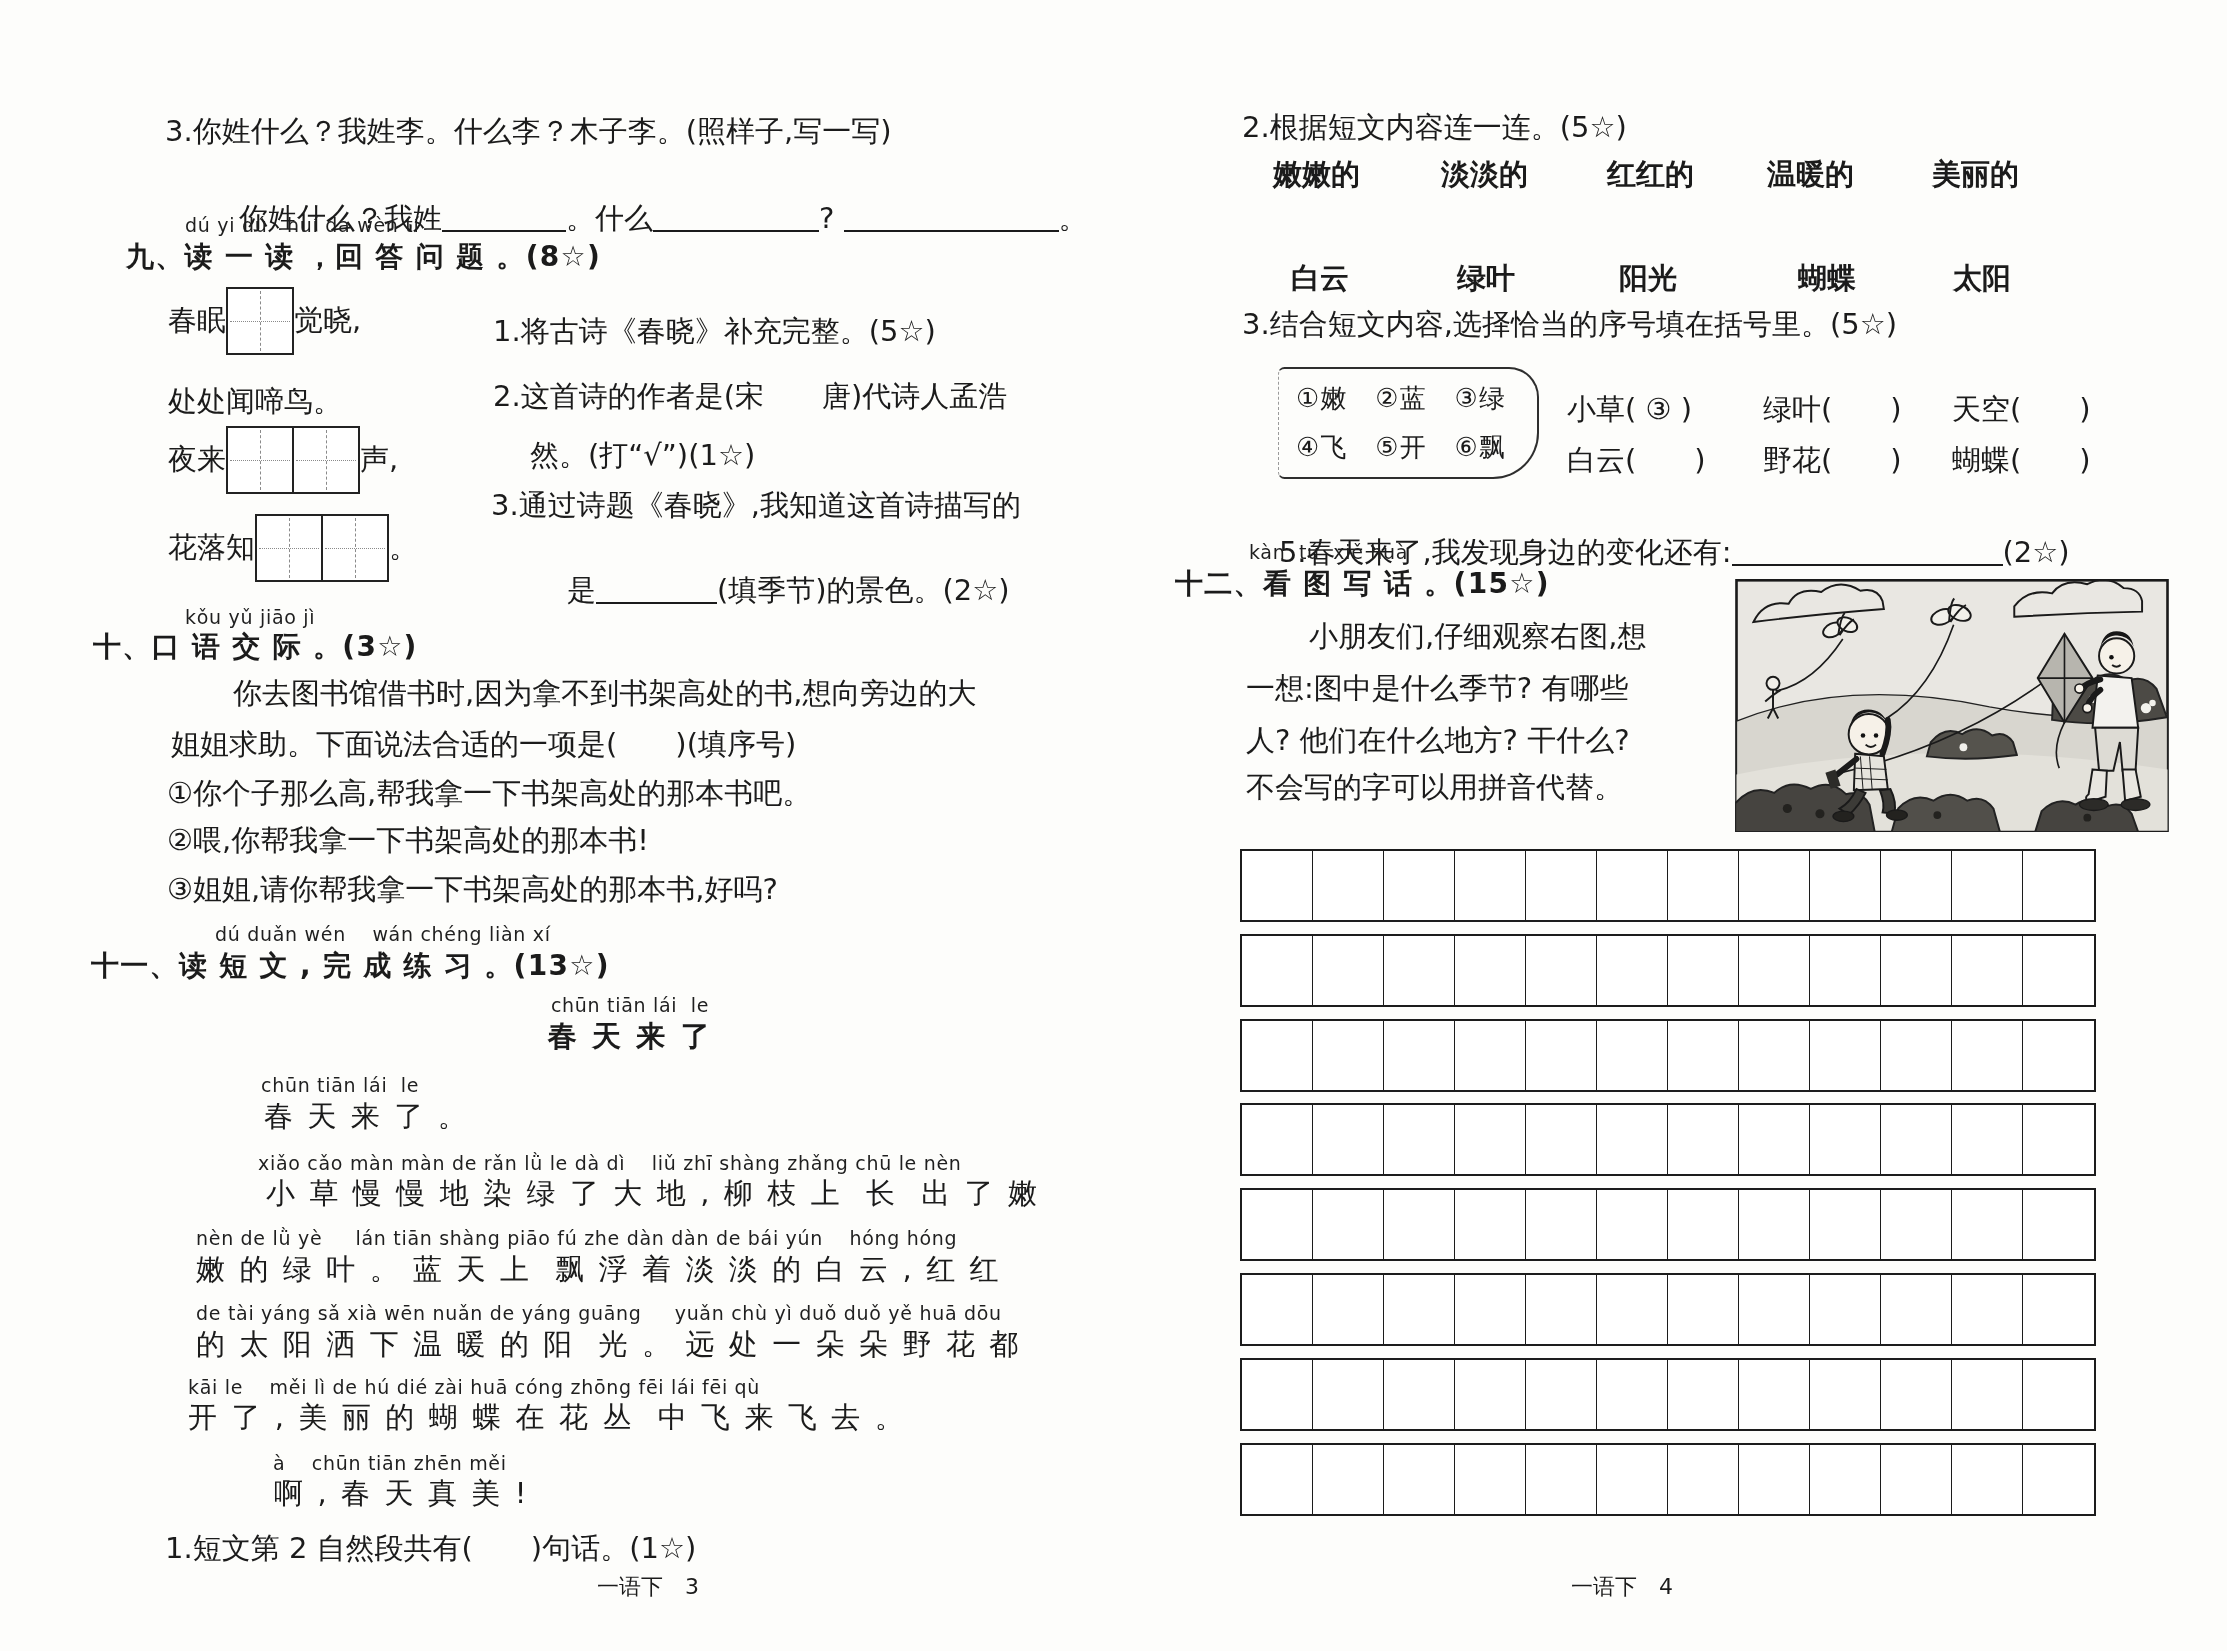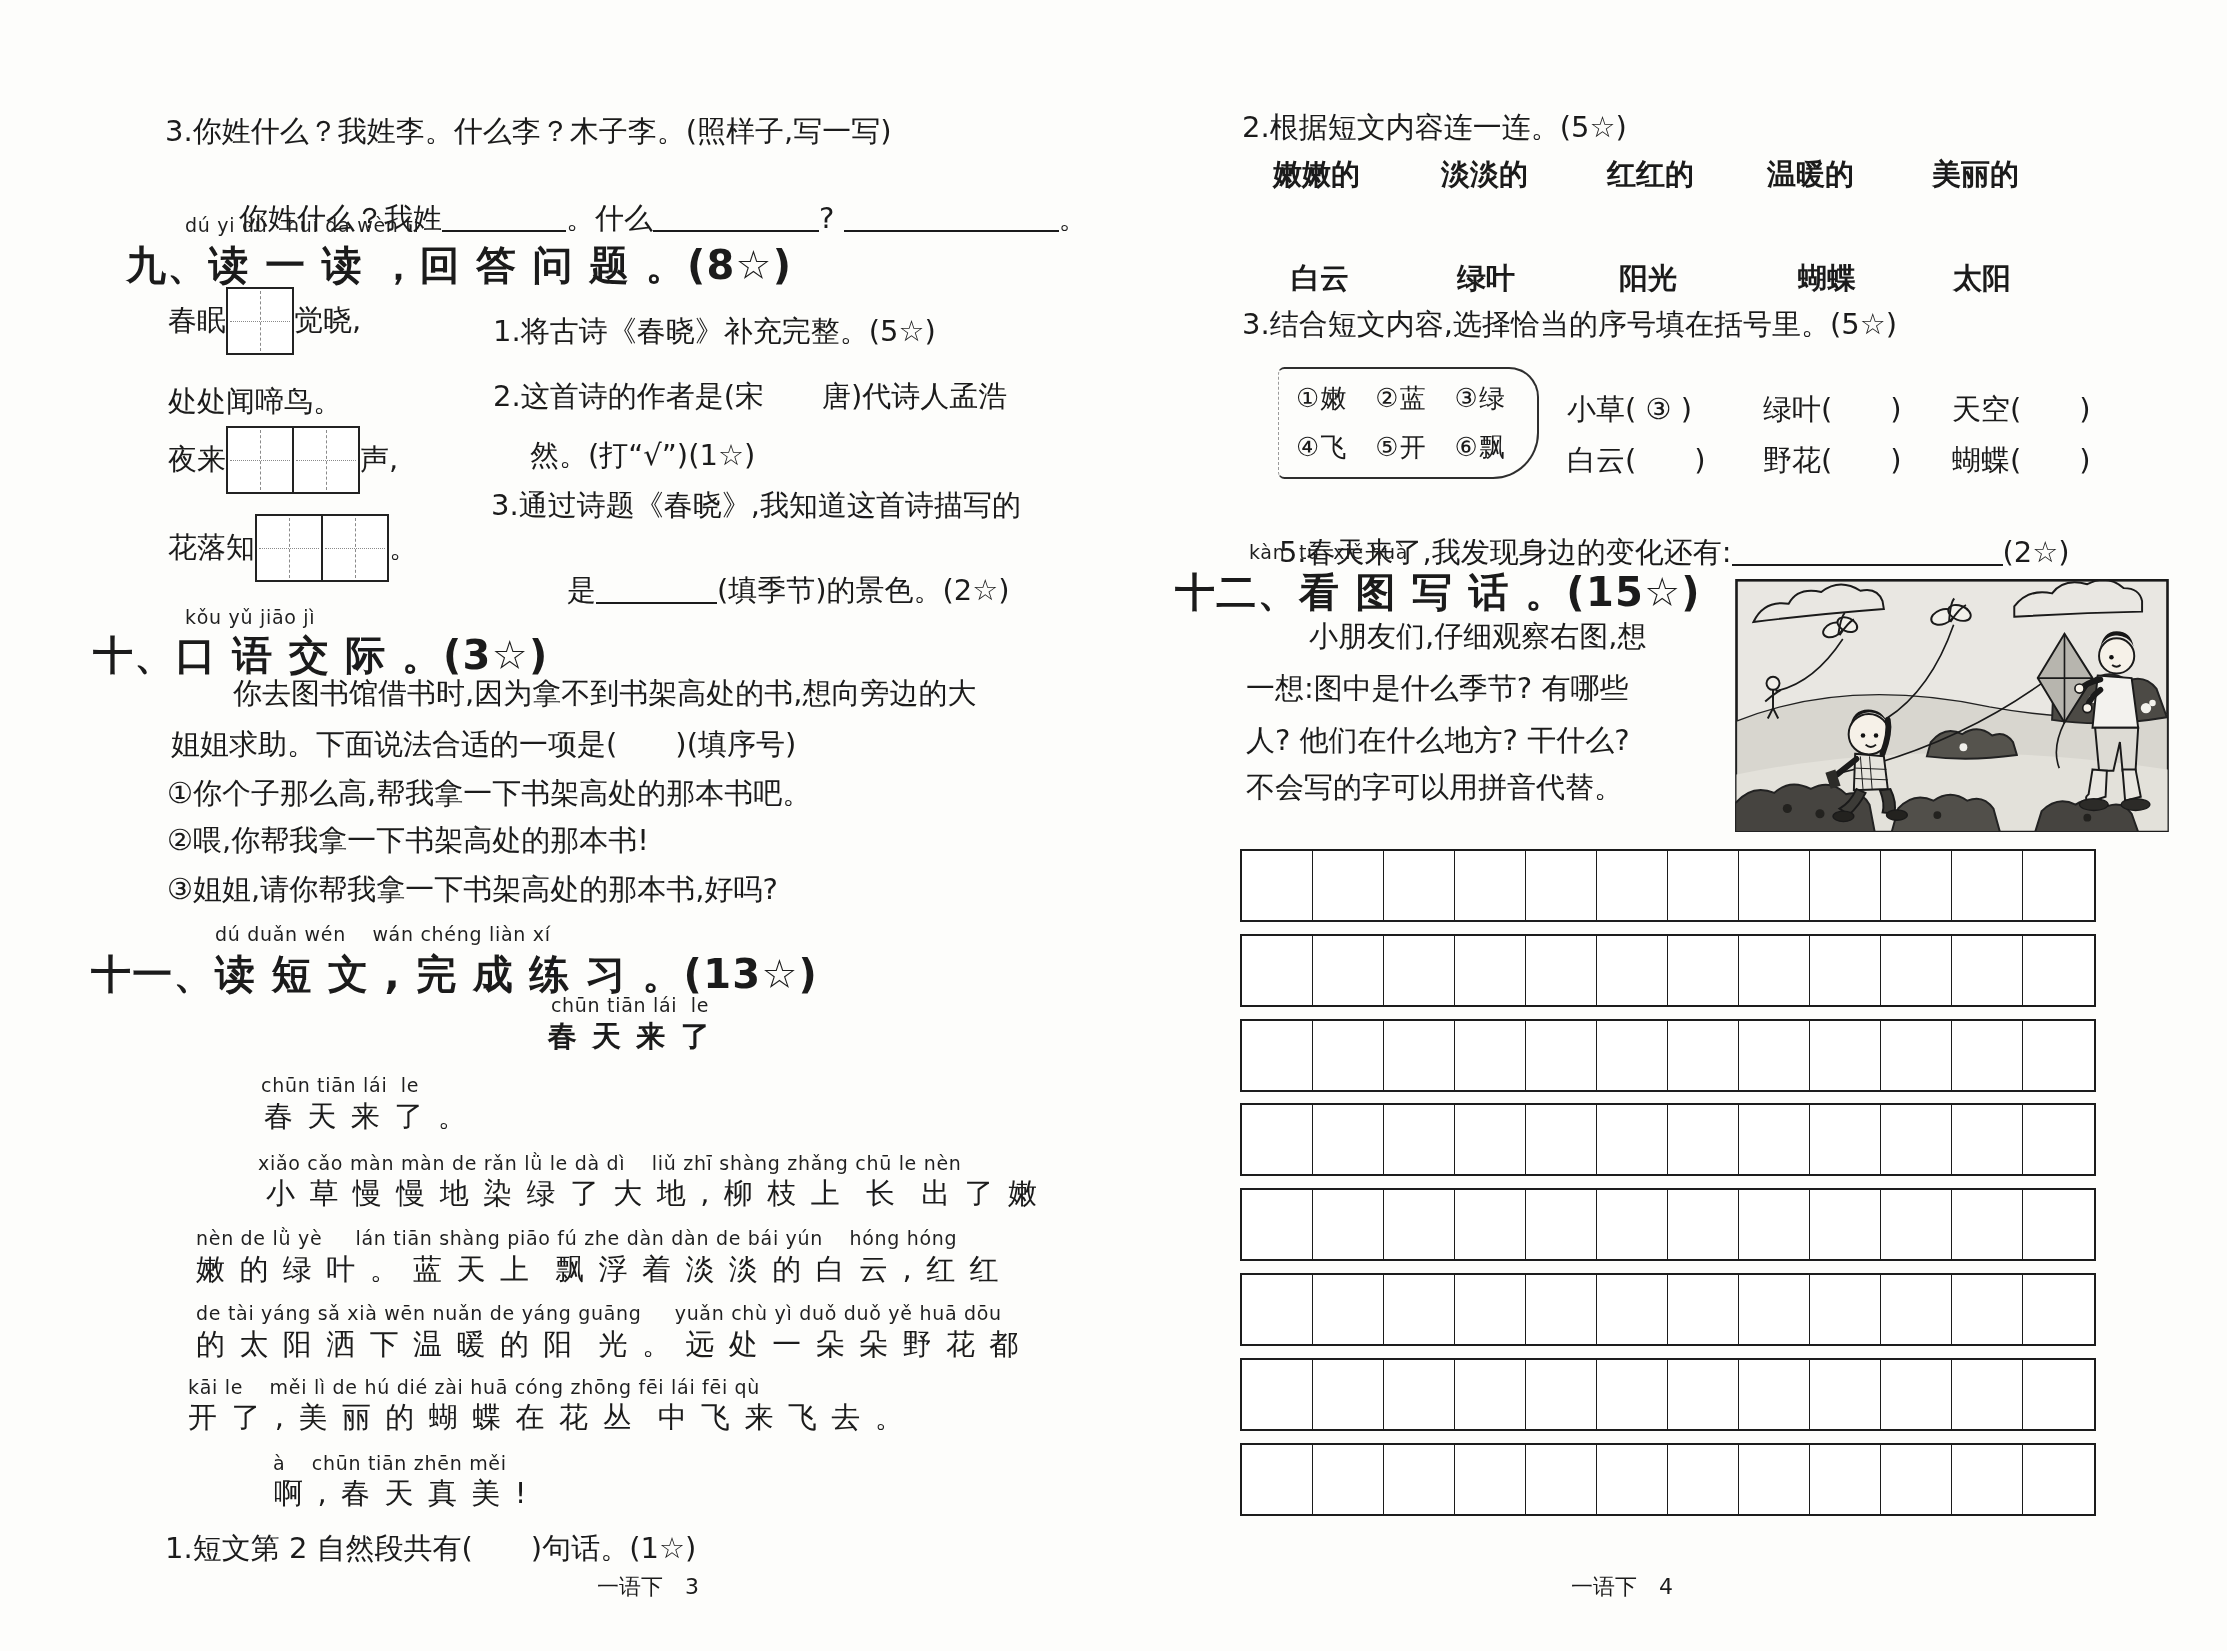--- a/index.html
+++ b/index.html
@@ -1,21 +1,21 @@
 <!DOCTYPE html>
 <html style="font-size:10.4px"><head>
 <meta charset="utf-8">
 <style>
   html,body{margin:0;padding:0;background:#ffffff;}
   .sheet{position:relative;width:2227px;height:1652px;background:#fdfdfb;
          font-family:"DejaVu Sans",sans-serif;color:#1b1b1b;overflow:hidden;}
   .abs{position:absolute;white-space:pre;}
   .zh{font-size:29px;}
   .zh-line{font-size:29px;letter-spacing:2.6px;}
-  .hd{font-size:40px;font-weight:bold;letter-spacing:1.3px;}
+  .hd{font-size:28px;font-weight:bold;letter-spacing:1.3px;}
   .py{font-size:19px;color:#1f1f1f;letter-spacing:0.7px;}
   .sm{font-size:22px;}
   .blank{display:inline-block;border-bottom:2px solid #1b1b1b;height:26px;vertical-align:-3.9px;}
   .row{display:flex;align-items:center;}
   
   .tian{display:inline-block;width:68px;height:68px;border:2px solid #222;position:relative;background:#fff;box-sizing:border-box;}
   .tian + .tian{margin-left:-2px;}
   .tian::before{content:"";position:absolute;left:50%;top:2px;bottom:2px;border-left:1.3px dashed #8a8a8a;}
   .tian::after{content:"";position:absolute;top:50%;left:2px;right:2px;border-top:1.3px dotted #8a8a8a;}
   

